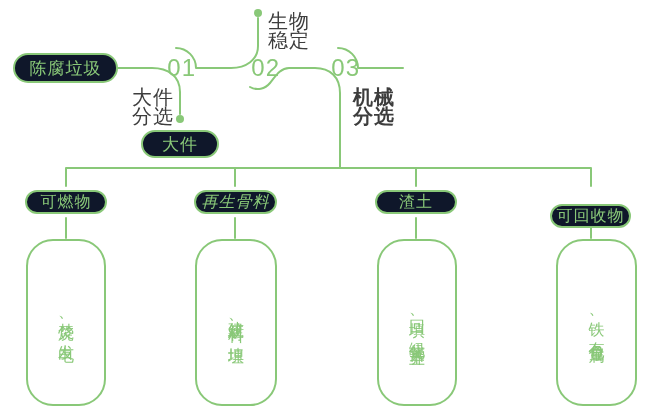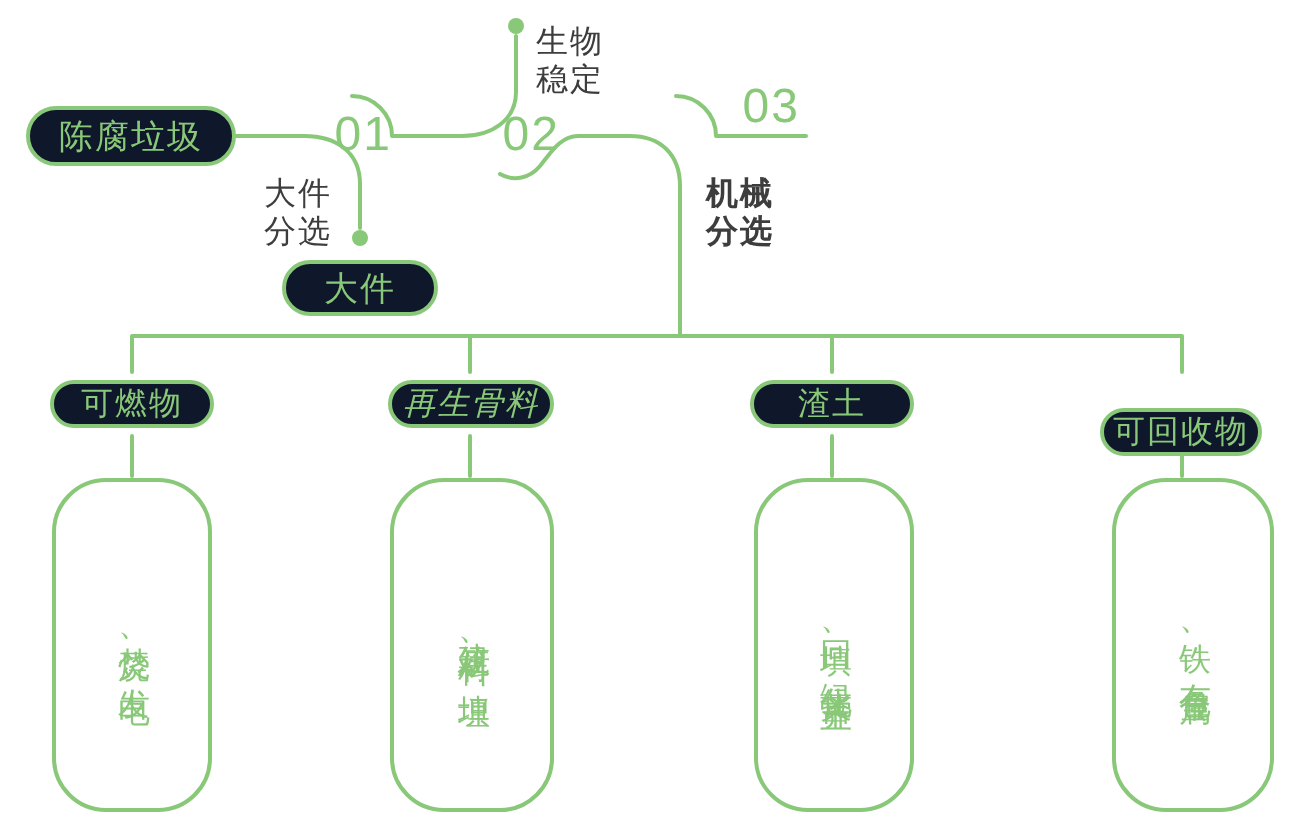--- a/index.html
+++ b/index.html
@@ -17,21 +17,21 @@
     font-size:16px;letter-spacing:1px;white-space:nowrap;
   }
   .pill.lg{font-size:17px;}
   .num{
     position:absolute;color:var(--green,#89c878);
     font-size:24px;font-weight:300;line-height:26px;
     width:36px;text-align:right;letter-spacing:1px;
   }
   .slabel{
     position:absolute;color:var(--dark,#3d3d3d);
-    font-size:16px;line-height:19px;white-space:pre-line;letter-spacing:1px;
+    font-size:20px;line-height:19px;white-space:pre-line;letter-spacing:1px;
   }
   .rbox{
     position:absolute;box-sizing:border-box;
     border:2px solid var(--green,#89c878);border-radius:27px;
     display:flex;align-items:center;justify-content:center;background:#fff;
   }
   .rbox .vtext{
     writing-mode:vertical-rl;text-orientation:mixed;
     color:var(--green,#89c878);font-size:16px;letter-spacing:2px;line-height:1;
     white-space:nowrap;
@@ -61,21 +61,21 @@
     <path d="M 66,218 V 238"></path>
     <path d="M 235,218 V 238"></path>
     <path d="M 416,218 V 238"></path>
     <path d="M 591,218 V 238"></path>
   </svg>
 
   <div class="pill lg" style="left:13px;top:53px;width:105px;height:30px;">陈腐垃圾</div>
 
   <div class="num" style="left:160px;top:55px;">01</div>
   <div class="num" style="left:244px;top:55px;">02</div>
-  <div class="num" style="left:324px;top:41px;margin-left:40px;">03</div>
+  <div class="num" style="left:324px;top:55px;">03</div>
 
   <div class="slabel" style="left:132px;top:88px;">大件
 分选</div>
   <div class="slabel" style="left:268px;top:12px;">生物
 稳定</div>
   <div class="slabel" style="left:353px;top:88px;font-weight:bold;">机械
 分选</div>
 
   <div class="pill lg" style="left:141px;top:130px;width:78px;height:28px;">大件</div>
 

